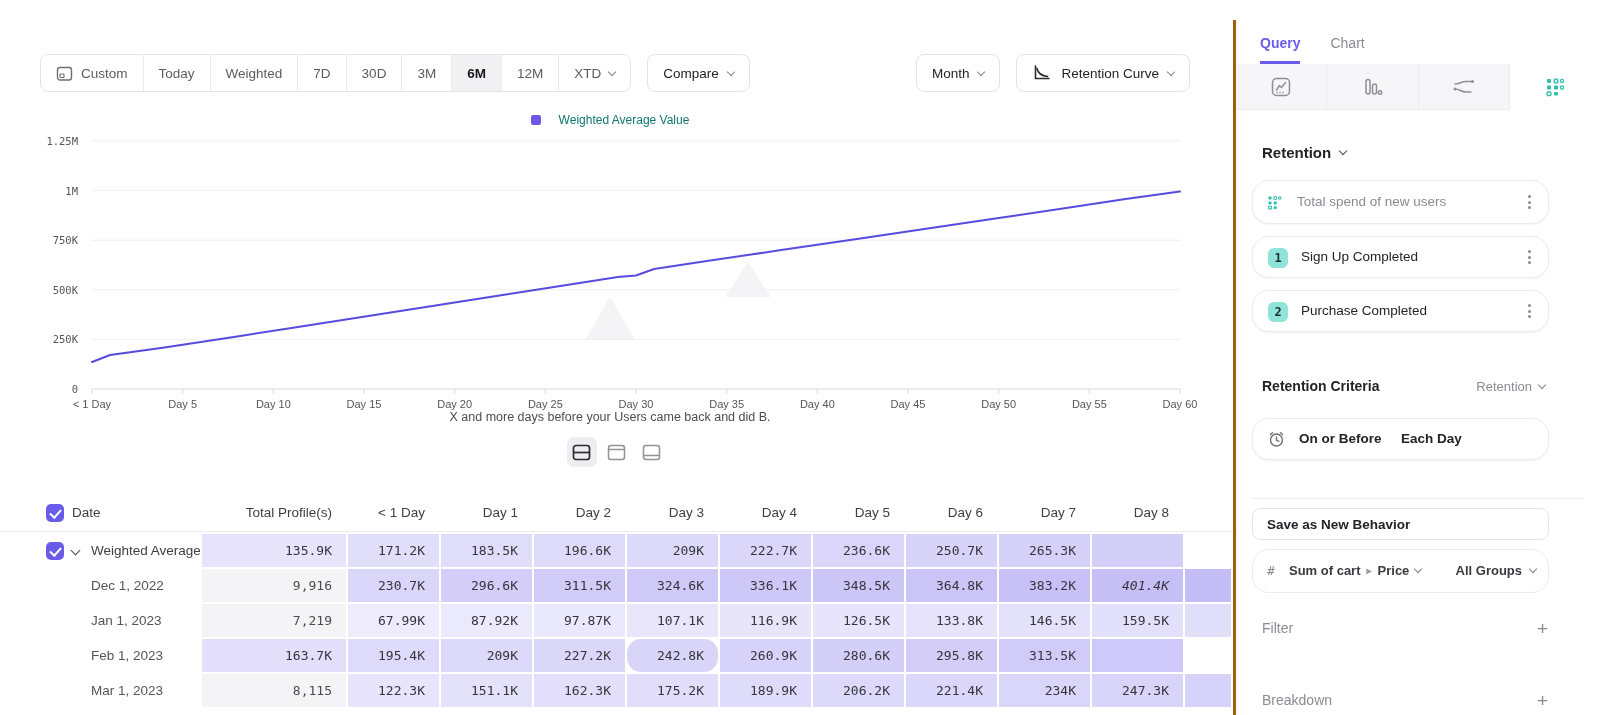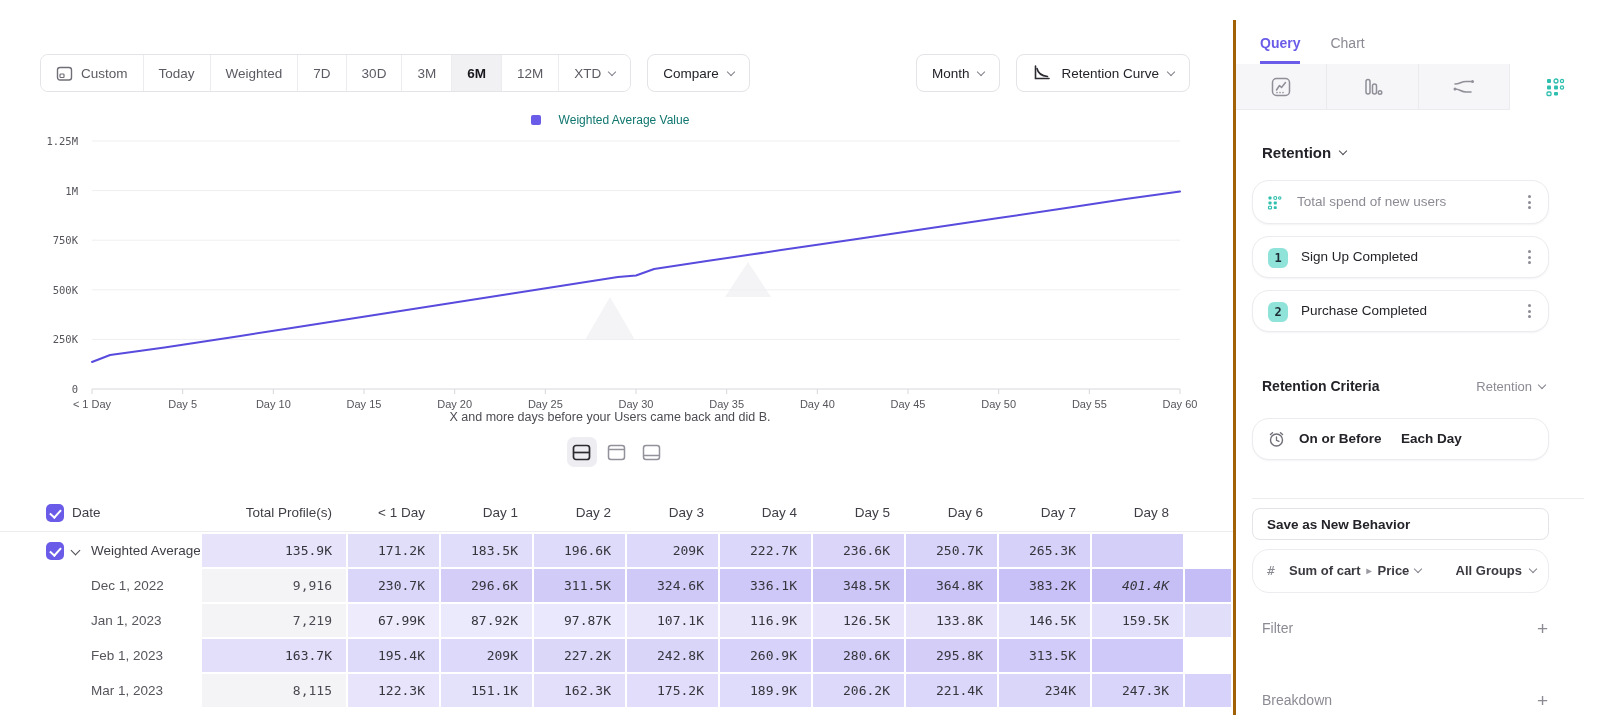--- a/index.html
+++ b/index.html
@@ -326,21 +326,21 @@
           <div class="td" style="background: rgba(104, 86, 232, 0.196);"></div>
         </div>
         <div class="trow">
           <div class="td label-cell">
             <span class="lbl">Feb 1, 2023</span>
           </div>
           <div class="td" style="background: rgba(104, 86, 232, 0.19);">163.7K</div>
           <div class="td" style="background: rgba(104, 86, 232, 0.216);">195.4K</div>
           <div class="td" style="background: rgba(104, 86, 232, 0.224);">209K</div>
           <div class="td" style="background: rgba(104, 86, 232, 0.24);">227.2K</div>
-          <div class="td" style="background: rgba(104, 86, 232, 0.25);">242.8K</div>
+          <div class="td" style="background: rgba(104, 86, 232, 0.25); border-radius: 14px;">242.8K</div>
           <div class="td" style="background: rgba(104, 86, 232, 0.267);">260.9K</div>
           <div class="td" style="background: rgba(104, 86, 232, 0.282);">280.6K</div>
           <div class="td" style="background: rgba(104, 86, 232, 0.294);">295.8K</div>
           <div class="td" style="background: rgba(104, 86, 232, 0.31);">313.5K</div>
           <div class="td" style="background: rgba(104, 86, 232, 0.32);"></div>
         </div>
         <div class="trow">
           <div class="td label-cell">
             <span class="lbl">Mar 1, 2023</span>
           </div>

